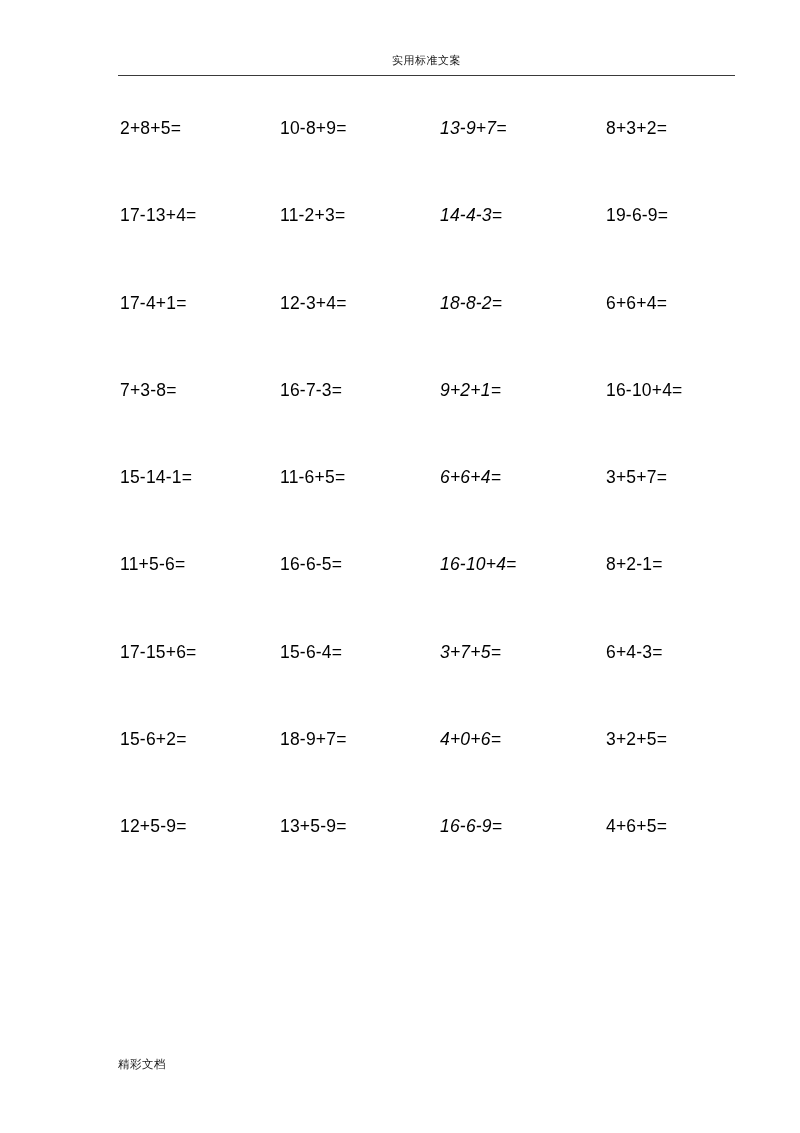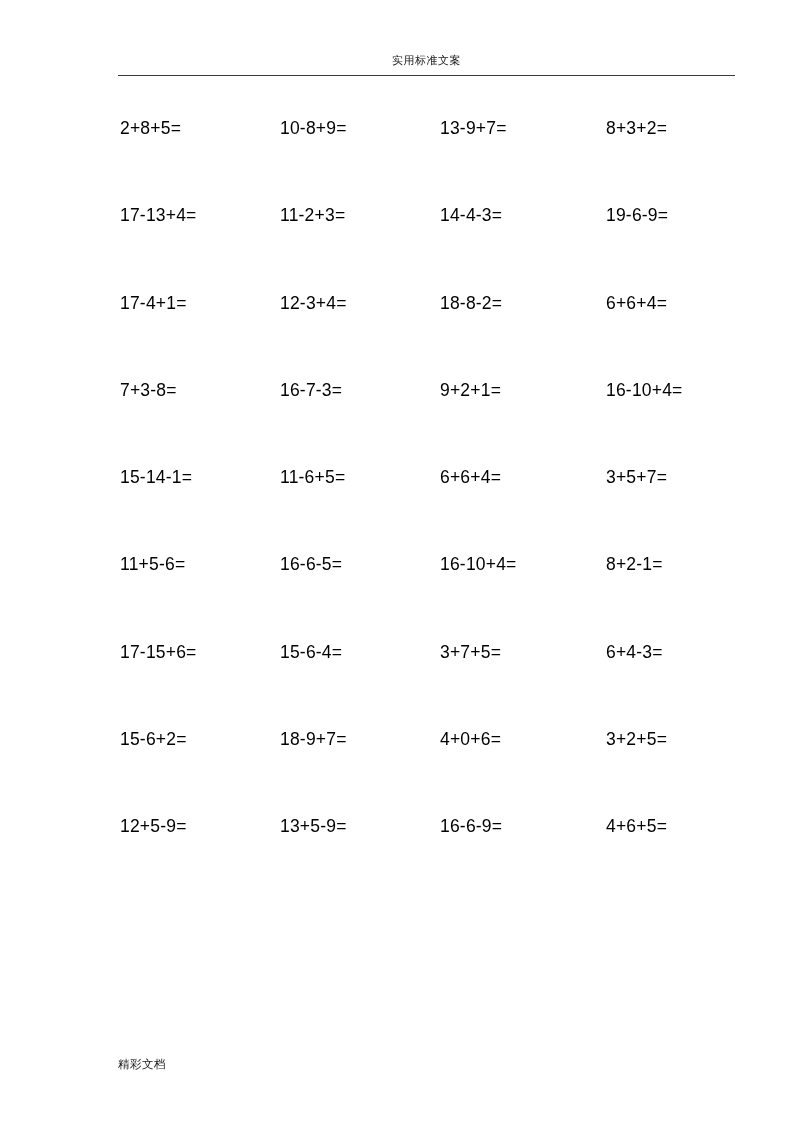--- a/index.html
+++ b/index.html
@@ -67,21 +67,21 @@
     position: absolute;
     top: 0;
     font-size: 17.5px;
     line-height: 30px;
     color: #000000;
     white-space: nowrap;
     letter-spacing: 0.2px;
   }
   .problem-cell.col-0 { left: 120px; }
   .problem-cell.col-1 { left: 280px; }
-  .problem-cell.col-2 { left: 440px; }
+  .problem-cell.col-2 { left: 440px; font-style: italic; }
   .problem-cell.col-3 { left: 600px; margin-left: 6px; }
 
   
   .footer {
     position: absolute;
     left: 118px;
     top: 1054px;
     width: 617px;
   }
   .footer-title {

